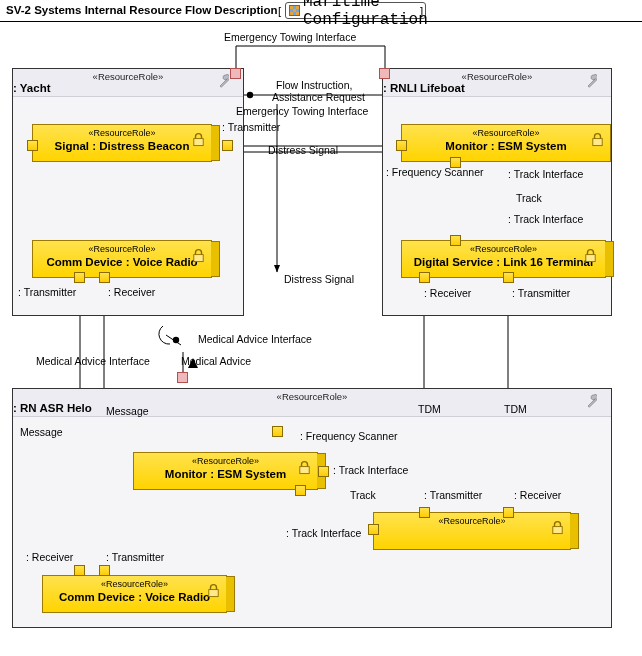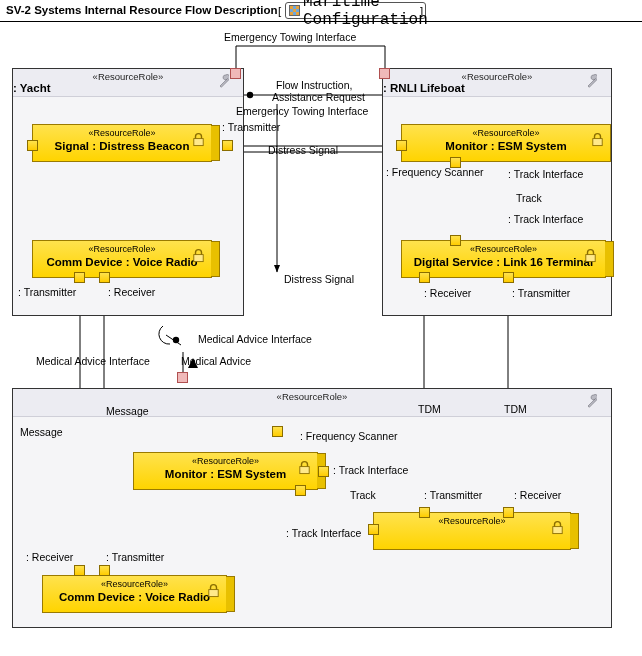--- a/index.html
+++ b/index.html
@@ -258,20 +258,21 @@
       </svg>
     </span>
   </div>
   <div class="port" style="left:450px; top:235px;"></div>
   <div class="port" style="left:419px; top:272px;"></div>
   <div class="port" style="left:503px; top:272px;"></div>
 
   <div class="frame" style="left:12px; top:388px; width:600px; height:240px;">
     <div class="frame-head">
       <div class="stereo">«ResourceRole»</div>
+      <div class="name">: RN ASR Helo</div>
     </div>
     <div class="frame-body"></div>
     <span class="wrench" style="right:14px; top:5px;">
       <svg viewBox="0 0 12 14" width="12" height="14" xmlns="http://www.w3.org/2000/svg">
         <path d="M8.5,1 a2.4,2.4 0 1 0 2,3.6 L6,9 l-3,3 1.3,1.3 3-3 4.4-4.4 A2.4,2.4 0 0 0 8.5,1 z" fill="#b9b9c2" stroke="#70707a" stroke-width="0.6"></path>
       </svg>
     </span>
   </div>
 
   <div class="ye" style="left:133px; top:452px; width:185px; height:38px;">

